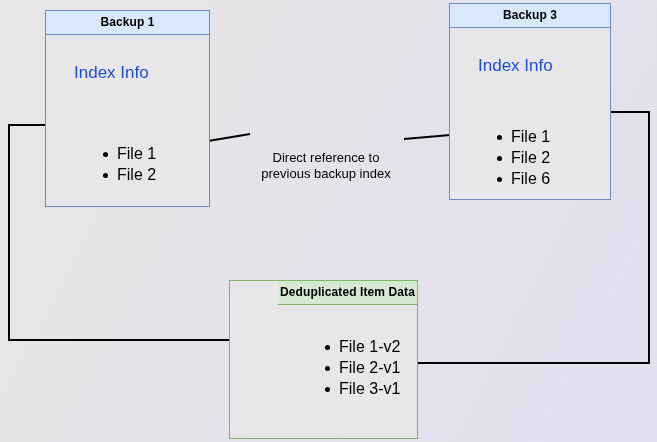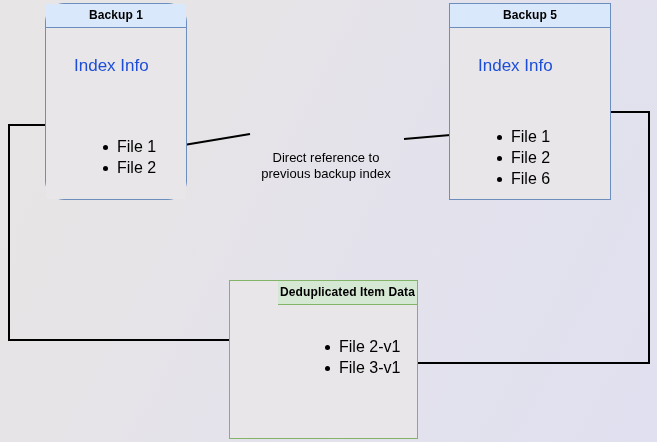--- a/index.html
+++ b/index.html
@@ -76,21 +76,21 @@
     position: absolute;
     left: 2px;
     top: 9px;
     width: 5px;
     height: 5px;
     border-radius: 50%;
     background: #000;
   }
 
   
-  #node-backup1 { left: 45px;  top: 3px;   width: 142px; height: 197px; border-radius: 19px; }
+  #node-backup1 { left: 45px;  top: 10px;   width: 165px; height: 197px; }
   #node-backup2 { left: 449px; top: 3px;   width: 162px; height: 197px; }
   #node-dedup   { left: 229px; top: 280px; width: 189px; height: 159px; }
 
   #node-backup1 .item-list { left: 55px; top: 108px; }
   #node-backup2 .item-list { left: 45px; top: 98px; }
   #node-dedup   .item-list { left: 45px; top: 31px; }
 
   
   #edges {
     position: absolute;
@@ -137,35 +137,36 @@
     <div class="node-body">
       <div class="index-title">Index Info</div>
       <ul class="item-list">
         <li>File 1</li>
         <li>File 2</li>
       </ul>
     </div>
   </div>
 
   <div class="node blue" id="node-backup2">
-    <div class="node-header">Backup 5</div>
+    <div class="node-header">Backup 3</div>
     <div class="node-body">
       <div class="index-title">Index Info</div>
       <ul class="item-list">
         <li>File 1</li>
         <li>File 2</li>
         <li>File 6</li>
       </ul>
     </div>
   </div>
 
   <div class="node green" id="node-dedup">
     <div class="node-header">Deduplicated Item Data</div>
     <div class="node-body">
       <ul class="item-list">
+        <li>File 1-v2</li>
         <li>File 2-v1</li>
         <li>File 3-v1</li>
       </ul>
     </div>
   </div>
 
   <div class="edge-label" id="label-direct-reference">
     <div>Direct reference to</div>
     <div>previous backup index</div>
   </div>

